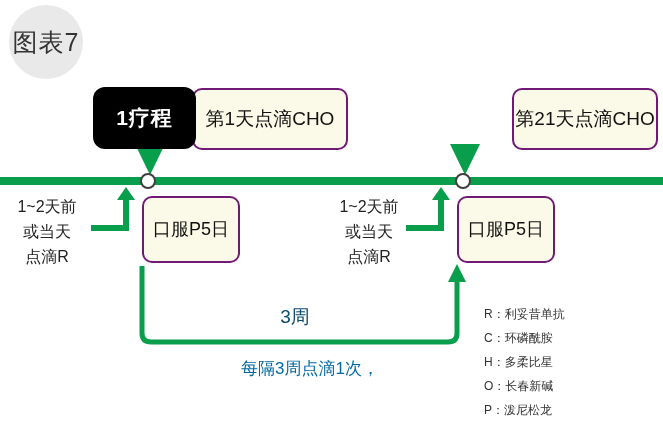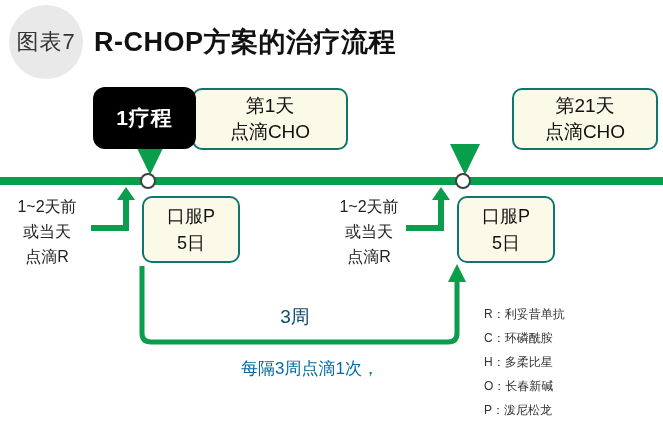--- a/index.html
+++ b/index.html
@@ -5,40 +5,40 @@
   html,body{margin:0;padding:0;background:#fff;}
   #stage{
     position:relative;width:663px;height:445px;background:#ffffff;overflow:hidden;
     font-family:"Liberation Sans","DejaVu Sans",sans-serif;color:#1a1a1a;
   }
   .abs{position:absolute;}
   
   .badge{
     left:9px;top:5px;width:74px;height:74px;border-radius:50%;
     background:#e9e9e9;display:flex;align-items:center;justify-content:center;
-    font-size:22px;color:#333;letter-spacing:1px;
+    font-size:25px;color:#333;letter-spacing:1px;
   }
   .title{
     left:94px;top:24px;font-size:27px;font-weight:700;color:#111;
     letter-spacing:0.5px;white-space:nowrap;
   }
   
   svg.overlay{left:0;top:0;width:663px;height:445px;z-index:1;}
   
   .bubble{
     width:103px;height:62px;background:#000000;border-radius:12px;z-index:3;
     display:flex;align-items:center;justify-content:center;
     color:#fff;font-size:21px;font-weight:700;letter-spacing:1px;
   }
   .bubble.b1{left:93px;top:87px;}
   .bubble.b2{left:410px;top:87px;}
   
   .cream{
-    background:#fbfae8;border:2px solid #0f766e;border-radius:10px;z-index:2;
-    display:flex;flex-direction:column;align-items:center;justify-content:center;
+    background:#fbfae8;border:2px solid #701a75;border-radius:10px;z-index:2;
+    display:flex;flex-direction:row;align-items:center;justify-content:center;
     font-size:19px;line-height:26px;color:#111;text-align:center;
   }
   .cho1{left:192px;top:88px;width:152px;height:58px;}
   .cho2{left:512px;top:88px;width:142px;height:58px;}
   .oral{font-size:18px;line-height:27px;}
   .oral1{left:142px;top:196px;width:94px;height:63px;}
   .oral2{left:457px;top:196px;width:94px;height:63px;}
   
   .pre{
     text-align:center;font-size:16px;line-height:25px;color:#222;z-index:2;
@@ -54,21 +54,20 @@
   .legend div{white-space:nowrap;}
 </style>
 </head>
 <body>
 
 <div id="stage">
 
   <div class="abs badge">
     <span>图表7</span>
   </div>
-  <div class="abs title">R-CHOP方案的治疗流程</div>
 
   <svg class="abs overlay" viewBox="0 0 663 445">
 
     <rect x="0" y="177" width="663" height="8" fill="#089e4b"></rect>
 
     <polygon points="135,144 165,144 150,175" fill="#089e4b"></polygon>
     <polygon points="450,144 480,144 465,175" fill="#089e4b"></polygon>
 
     <circle cx="148" cy="181" r="7" fill="#ffffff" stroke="#3f3f3f" stroke-width="2"></circle>
     <circle cx="463" cy="181" r="7" fill="#ffffff" stroke="#3f3f3f" stroke-width="2"></circle>

